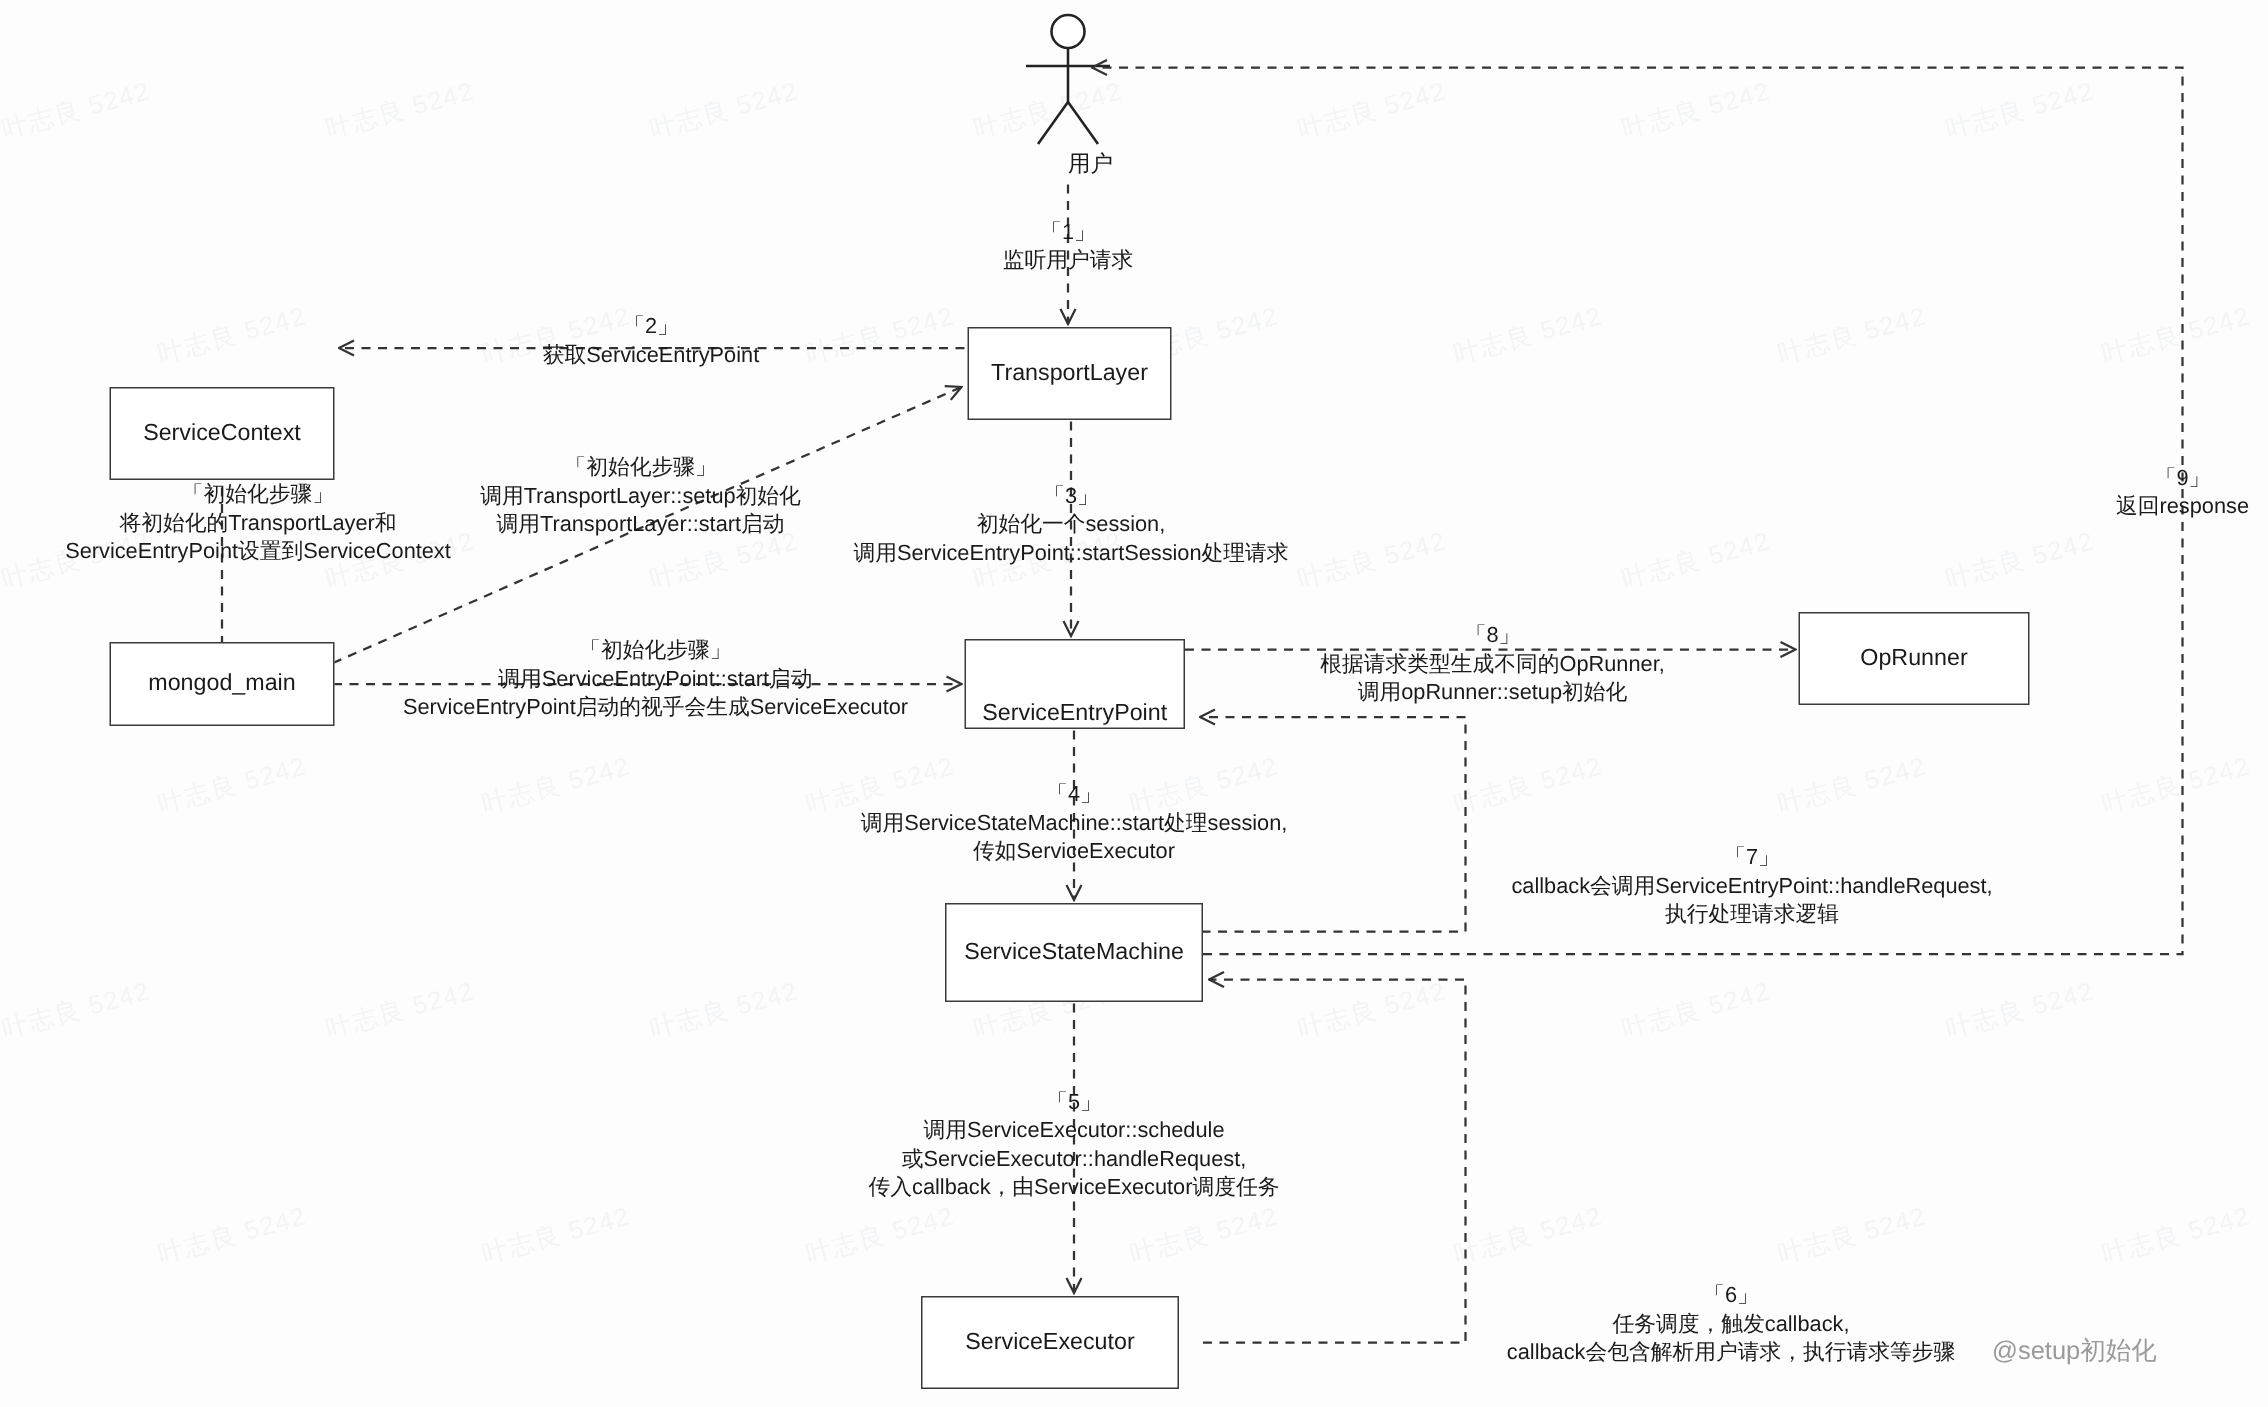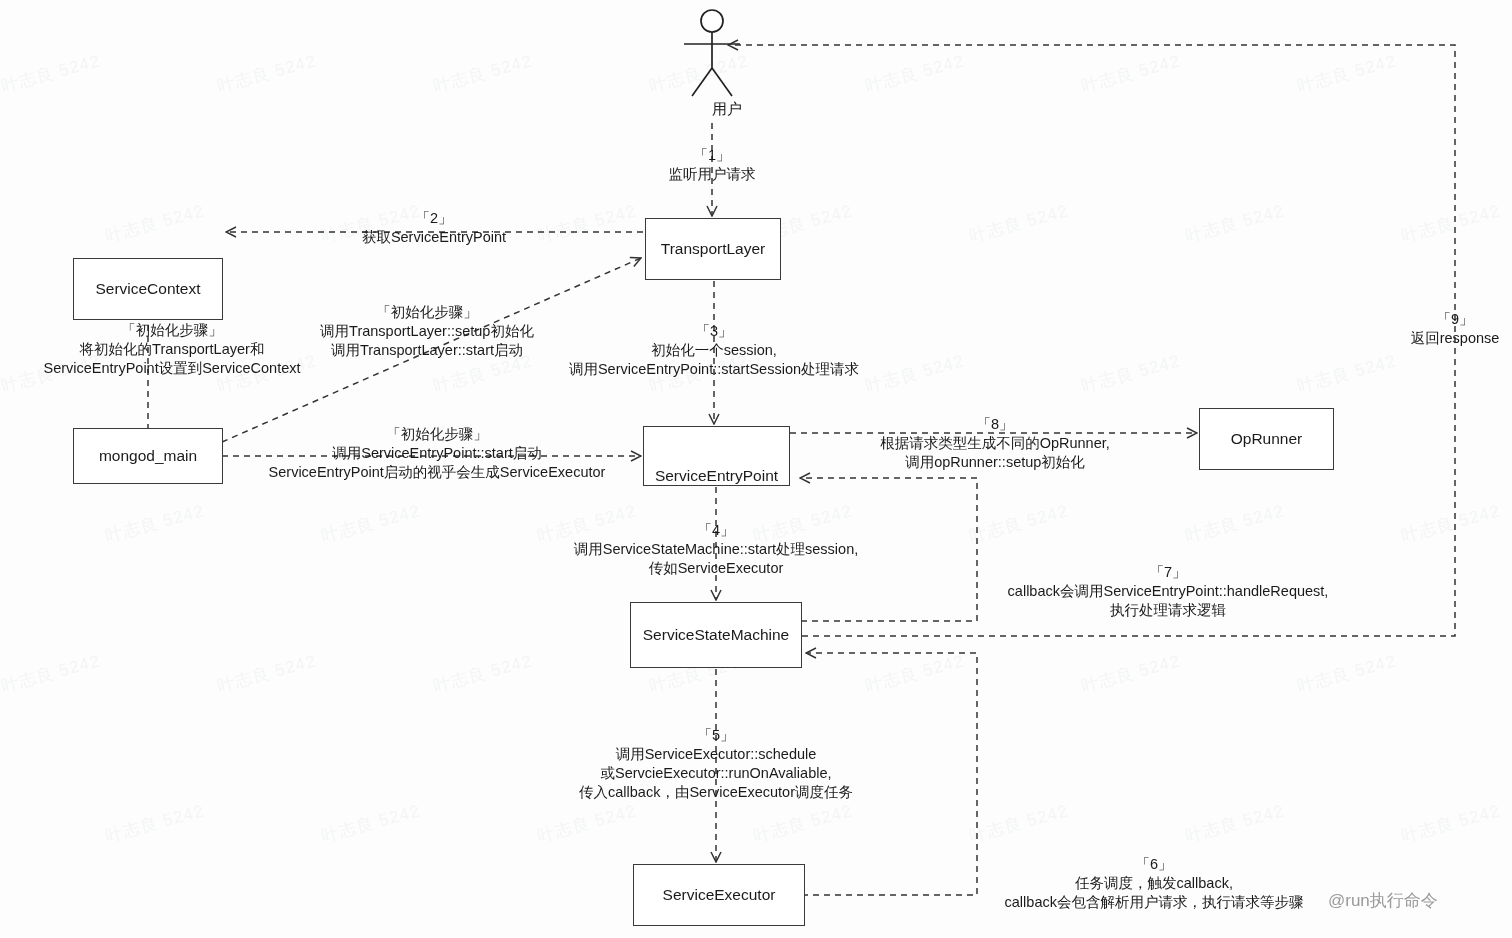--- a/index.html
+++ b/index.html
@@ -186,29 +186,29 @@
   </div>
 
   <div class="node" style="left:73px; top:428px; width:150px; height:56px;">
     <span>mongod_main</span>
   </div>
 
   <div class="node" style="left:643px; top:426px; width:147px; height:60px;align-items:flex-end;">
     <span>ServiceEntryPoint</span>
   </div>
 
-  <div class="node" style="left:1199px; top:408px; width:135px; height:62px;">
+  <div class="node" style="left:1199px; top:408px; width:154px; height:62px;">
     <span>OpRunner</span>
   </div>
 
   <div class="node" style="left:630px; top:602px; width:172px; height:66px;">
     <span>ServiceStateMachine</span>
   </div>
 
-  <div class="node" style="left:633px; top:864px; width:172px; height:62px;">
+  <div class="node" style="left:614px; top:864px; width:172px; height:62px;">
     <span>ServiceExecutor</span>
   </div>
 
   <div class="edge-label" style="left:712px; top:146px; transform:translateX(-50%);">
     <span class="step">「1」</span>
     <span>监听用户请求</span>
   </div>
 
   <div class="edge-label" style="left:434px; top:209px; transform:translateX(-50%);">
     <span class="step">「2」</span>
@@ -241,21 +241,21 @@
 
   <div class="edge-label" style="left:716px; top:521px; transform:translateX(-50%);">
     <span class="step">「4」</span>
     <span>调用ServiceStateMachine::start处理session,</span><br>
     <span>传如ServiceExecutor</span>
   </div>
 
   <div class="edge-label" style="left:716px; top:726px; transform:translateX(-50%);">
     <span class="step">「5」</span>
     <span>调用ServiceExecutor::schedule</span><br>
-    <span>或ServcieExecutor::runOnAvaliable,</span><br>
+    <span>或ServcieExecutor::handleRequest,</span><br>
     <span>传入callback，由ServiceExecutor调度任务</span>
   </div>
 
   <div class="edge-label" style="left:1154px; top:855px; transform:translateX(-50%);">
     <span class="step">「6」</span>
     <span>任务调度，触发callback,</span><br>
     <span>callback会包含解析用户请求，执行请求等步骤</span>
   </div>
 
   <div class="edge-label" style="left:1168px; top:563px; transform:translateX(-50%);">
@@ -268,15 +268,15 @@
     <span class="step">「8」</span>
     <span>根据请求类型生成不同的OpRunner,</span><br>
     <span>调用opRunner::setup初始化</span>
   </div>
 
   <div class="edge-label" style="left:1455px; top:310px; transform:translateX(-50%);">
     <span class="step">「9」</span>
     <span>返回response</span>
   </div>
 
-  <div class="attribution" style="left:1328px; top:889px;">@run执行命令</div>
+  <div class="attribution" style="left:1328px; top:889px;">@setup初始化</div>
 
 </div>
 
 </body></html>

